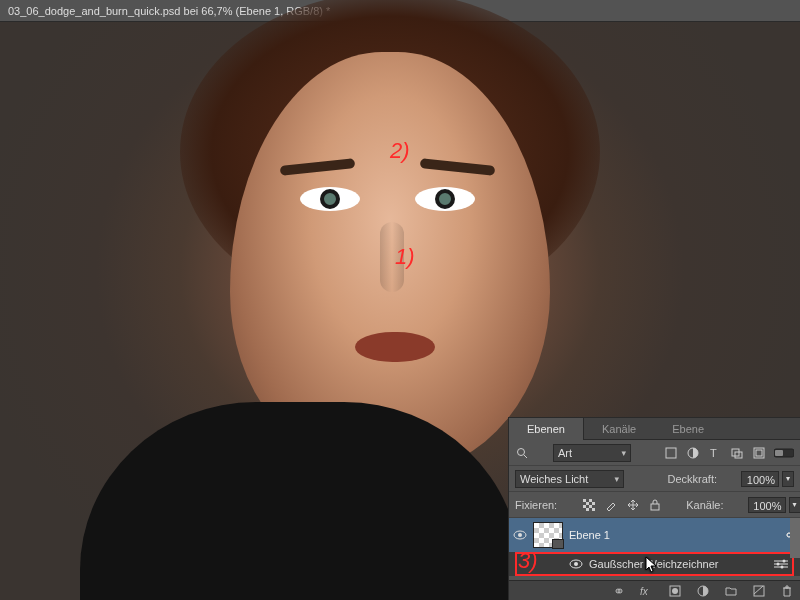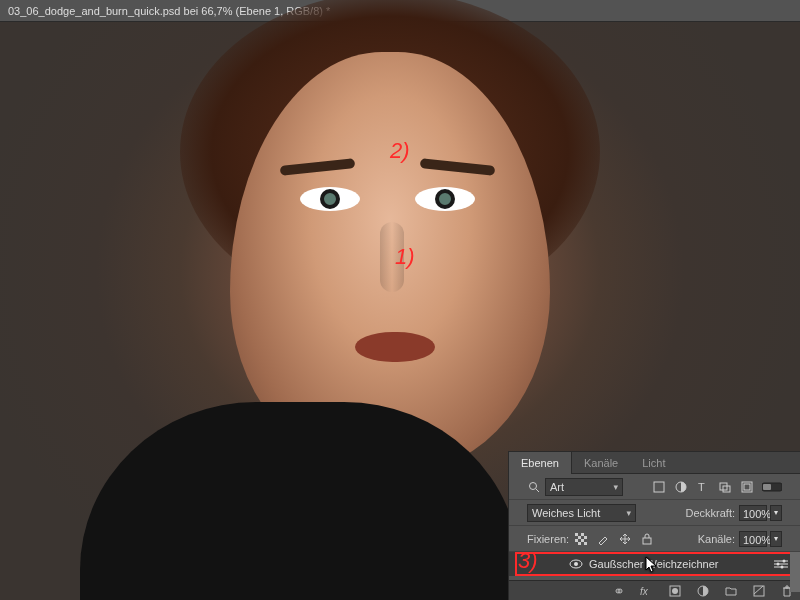--- a/index.html
+++ b/index.html
@@ -20,35 +20,35 @@
   .lips { position: absolute; left: 355px; top: 310px; width: 80px; height: 30px; background: #8a3a2a; border-radius: 40px / 16px; }
   .body { position: absolute; left: 80px; top: 380px; width: 440px; height: 280px; background: #121212; border-radius: 40% 40% 0 0 / 60% 60% 0 0; }
   .annot { position: absolute; color: #ff2a2a; font-size: 22px; font-weight: 500; font-style: italic; }
   .annot.a1 { left: 395px; top: 222px; }
   .annot.a2 { left: 390px; top: 116px; }
   .annot.a3 { left: 518px; top: 548px; }
 
   
   .panel { position: absolute; right: 0; bottom: 0; width: 292px; background: #535353; color: #ddd; font-size: 11px; border-left: 1px solid #2a2a2a; border-top: 1px solid #2a2a2a; }
   .tabs { display: flex; align-items: center; height: 22px; background: #424242; border-bottom: 1px solid #2a2a2a; }
-  .tab { padding: 0 12px; height: 22px; line-height: 22px; color: #999; cursor: default; }
+  .tab { padding: 0 18px; height: 22px; line-height: 22px; color: #999; cursor: default; }
   .tab.active { color: #e6e6e6; background: #535353; border-right: 1px solid #2a2a2a; }
   .tabs .menu { margin-left: auto; padding: 0 8px; color: #ccc; }
-  .row { display: flex; align-items: center; height: 26px; padding: 0 18px; gap: 4px; }
+  .row { display: flex; align-items: center; height: 26px; padding: 0 6px; gap: 24px; }
   .search-row { border-bottom: 1px solid #424242; }
   .select { display: flex; align-items: center; justify-content: space-between; background: #3f3f3f; border: 1px solid #2a2a2a; height: 18px; padding: 0 4px; font-size: 11px; color: #ddd; }
   .select .arr { font-size: 9px; color: #bbb; }
   .search-select { width: 78px; }
   .icnrow { display: flex; gap: 8px; margin-left: auto; align-items: center; }
   .ic { width: 14px; height: 14px; display: inline-flex; align-items: center; justify-content: center; color: #ccc; }
   .blend-row { border-bottom: 1px solid #424242; }
   .blend-select { width: 109px; }
   .lbl { color: #ccc; }
   .pct { display: flex; align-items: center; gap: 3px; }
-  .pct .val { background: #3f3f3f; border: 1px solid #2a2a2a; width: 28px; height: 16px; line-height: 16px; padding: 0 3px; text-align: right; }
+  .pct .val { background: #3f3f3f; border: 1px solid #2a2a2a; width: 38px; height: 16px; line-height: 16px; padding: 0 3px; text-align: right; }
   .pct .drop { width: 12px; height: 16px; border: 1px solid #2a2a2a; background: #3f3f3f; display: flex; align-items: center; justify-content: center; font-size: 8px; }
   .lock-row { border-bottom: 1px solid #424242; }
   .lock-icons { display: flex; gap: 7px; align-items: center; }
   .lock-icons .ic { width: 15px; height: 15px; border: 1px solid transparent; }
   .layers { background: #3a3a3a; }
   .layer { display: flex; align-items: center; height: 34px; padding: 0 4px; gap: 6px; position: relative; }
   .layer.selected { background: #4a6a8a; }
   .eye-ic { width: 14px; text-align: center; color: #ddd; }
   .thumb { width: 30px; height: 26px; background: #fff; border: 1px solid #222; position: relative; }
   .thumb.chk { background: repeating-conic-gradient(#ccc 0 25%, #fff 0 50%) 0 0/10px 10px; }
@@ -87,21 +87,21 @@
   <div class="lips"></div>
   <div class="body"></div>
   <div class="annot a1">1)</div>
   <div class="annot a2">2)</div>
 </div>
 
 <div class="panel">
   <div class="tabs">
     <div class="tab active">Ebenen</div>
     <div class="tab">Kanäle</div>
-    <div class="tab">Licht</div>
+    <div class="tab">Ebene</div>
     <div class="menu ic">
       <svg width="14" height="10">
           <line x1="0" y1="1" x2="14" y2="1" stroke="#ccc"></line>
           <line x1="0" y1="5" x2="14" y2="5" stroke="#ccc"></line>
           <line x1="0" y1="9" x2="14" y2="9" stroke="#ccc"></line>
         </svg>
     </div>
   </div>
 
   <div class="row search-row">
@@ -199,20 +199,40 @@
     </div>
     <span class="lbl" style="margin-left:auto">Kanäle:</span>
     <div class="pct">
       <div class="val">100%</div>
       <div class="drop">▾</div>
     </div>
   </div>
 
   <div class="layers-wrap">
     <div class="layers">
+      <div class="layer selected">
+        <span class="eye-ic">
+          <svg width="14" height="10">
+              <ellipse cx="7" cy="5" rx="6" ry="4" stroke="#ddd" fill="none"></ellipse>
+              <circle cx="7" cy="5" r="2" fill="#ddd"></circle>
+            </svg>
+        </span>
+        <div class="thumb chk">
+            <div class="badge"></div>
+          </div>
+        <span class="layer-name">Ebene 1</span>
+        <div class="linkright">
+          <span class="ic">
+              <svg width="12" height="12">
+                <path d="M4 6a2 2 0 012-2h0a2 2 0 010 4 2 2 0 01-2-2z" stroke="#ddd" fill="none"></path>
+                <path d="M8 6a2 2 0 00-2-2 2 2 0 000 4 2 2 0 002-2z" stroke="#ddd" fill="none"></path>
+              </svg>
+            </span>
+        </div>
+      </div>
       <div class="filter-row">
         <span class="eye-ic">
           <svg width="14" height="10">
               <ellipse cx="7" cy="5" rx="6" ry="4" stroke="#ddd" fill="none"></ellipse>
               <circle cx="7" cy="5" r="2" fill="#ddd"></circle>
             </svg>
         </span>
         <span>Gaußscher Weichzeichner</span>
         <span class="ic sliders">
           <svg width="14" height="10">

